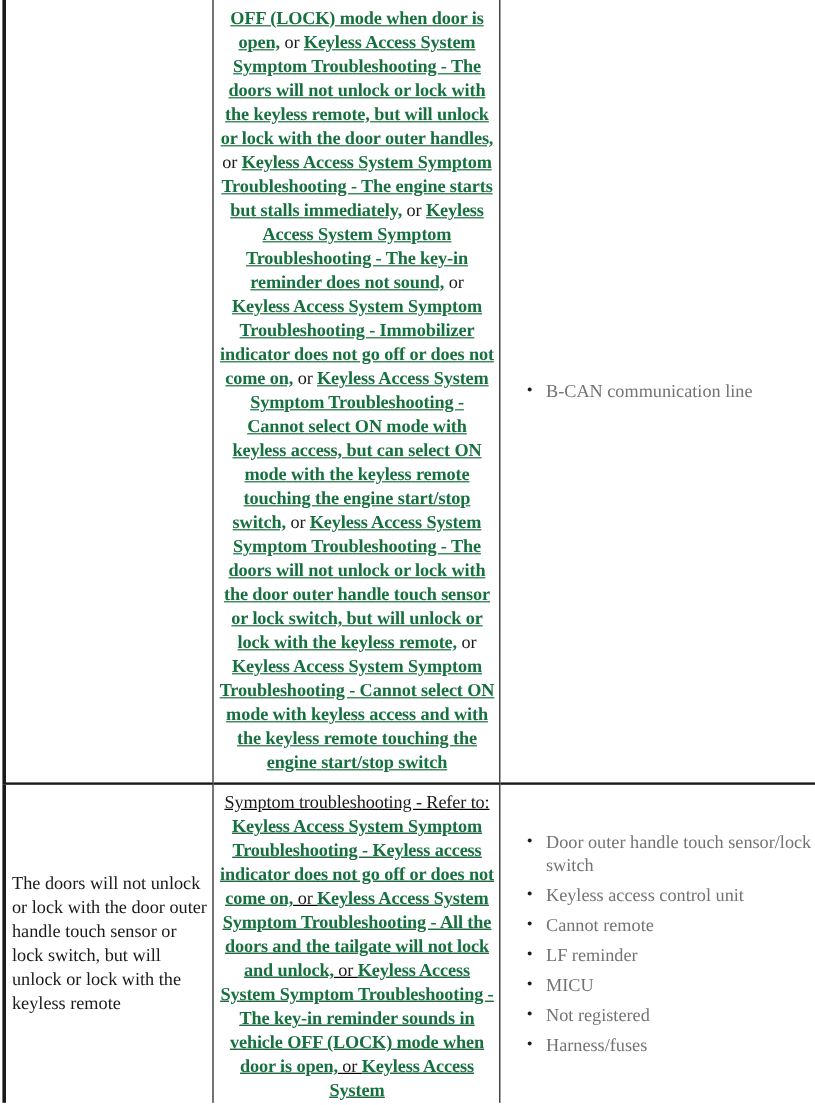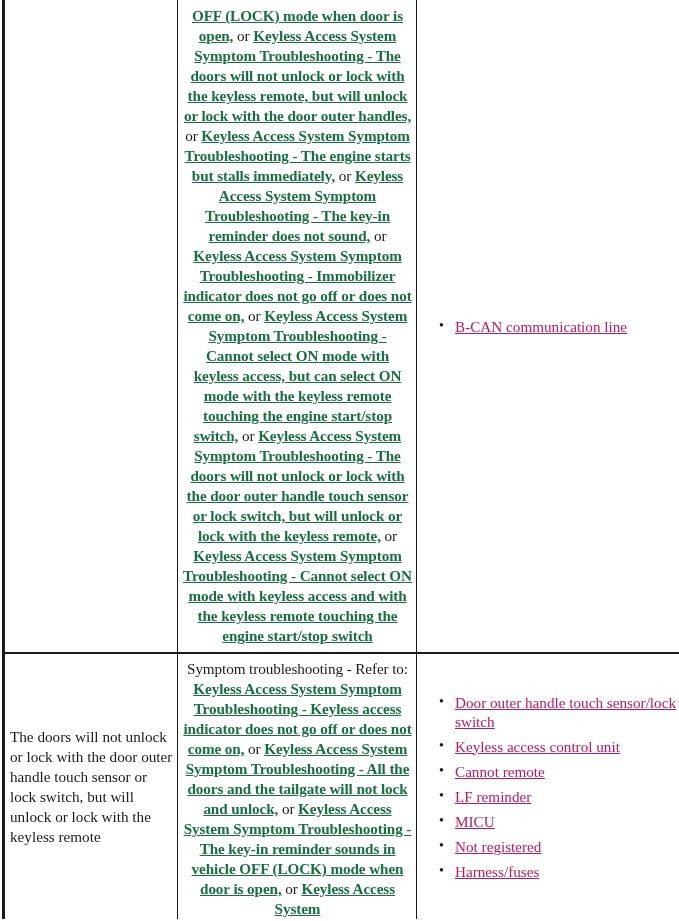--- a/index.html
+++ b/index.html
@@ -84,41 +84,40 @@
 
   ul.parts {
     list-style: none;
     margin: 0;
     padding: 0 6px 0 22px;
   }
   ul.parts li {
     position: relative;
     font-size: 15.2px;
     line-height: 19px;
-    color: #be185d;
+    color: #737373;
     margin: 0 0 6px 0;
     padding-left: 16px;
-    text-decoration: underline;
   }
   ul.parts li:last-child { margin-bottom: 0; }
   ul.parts li::before {
     content: "\2022";
     position: absolute;
     left: 0;
     top: -1px;
     font-size: 14px;
     color: #1a1a1a;
   }
 
   .row1-sym  { height: 652px; vertical-align: top; }
   .row1-cause{ height: 652px; }
   .row2-sym  { vertical-align: top; }
 
   .pad-top-1 { padding-top: 0px; }
-  .pad-top-2 { padding-top: 5px; }
+  .pad-top-2 { padding-top: 5px; text-decoration: underline; }
 
   .parts-wrap-1 {
     display: flex;
     align-items: center;
     justify-content: flex-start;
     height: 100%;
   }
 </style>
 </head>
 <body>

